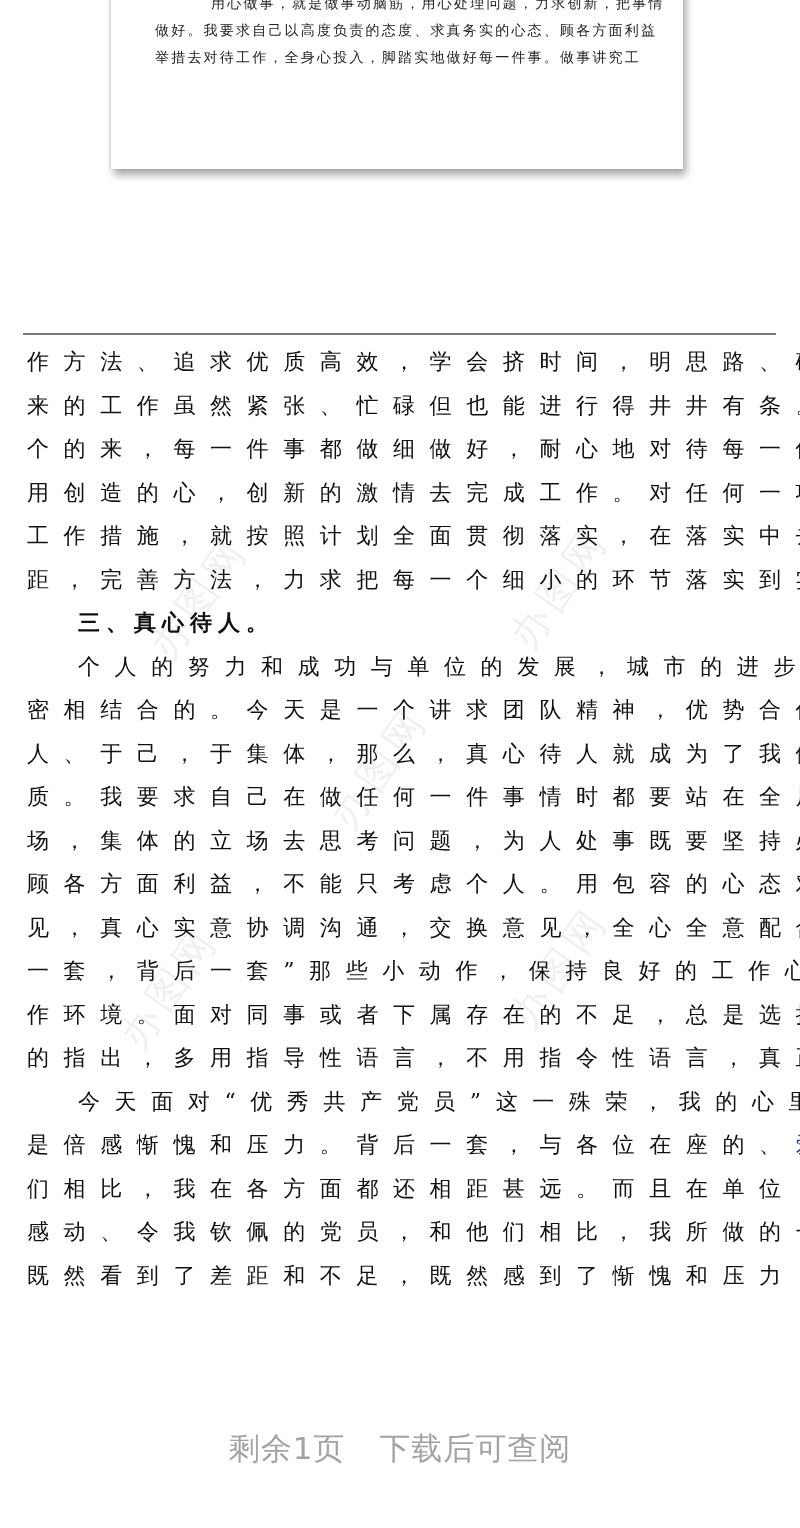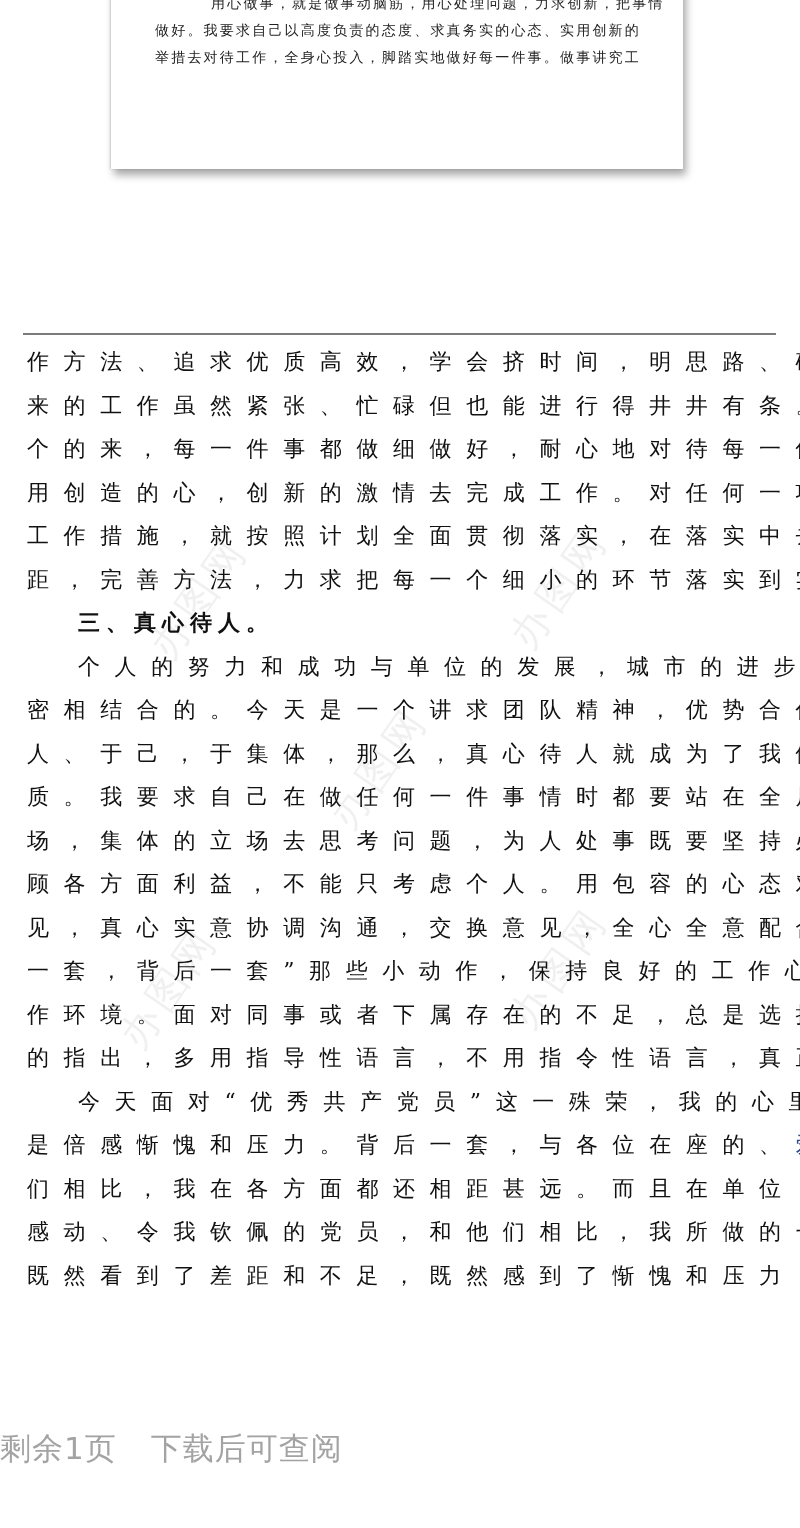--- a/index.html
+++ b/index.html
@@ -27,32 +27,32 @@
   }
   .body-text p { margin: 0; white-space: nowrap; }
   .body-text .ind { padding-left: 51px; }
   .body-text .heading { padding-left: 51px; font-weight: bold; letter-spacing: 6px; }
   .hl { color: #2b4a8a; }
   .watermark {
     position: absolute; font-family: "DejaVu Sans", sans-serif; font-size: 40px; color: rgba(0,0,0,0.06);
     transform: rotate(-55deg); letter-spacing: 6px; pointer-events: none;
   }
   .footer-note {
-    position: absolute; left: 0; width: 800px; top: 1428px; 
+    position: absolute; left: 0; width: 800px; top: 1428px; text-align: center;
     font-family: "DejaVu Sans", sans-serif; font-size: 31px; color: #a3a3a3; letter-spacing: 1px;
   }
   .footer-note .gap { display: inline-block; width: 34px; }
 </style>
 </head>
 <body>
 
 <div class="page-card">
   <div class="card-text">
     <p class="indent">用心做事，就是做事动脑筋，用心处理问题，力求创新，把事情</p>
-    <p>做好。我要求自己以高度负责的态度、求真务实的心态、实用创新的</p>
+    <p>做好。我要求自己以高度负责的态度、求真务实的心态、顾各方面利益</p>
     <p>举措去对待工作，全身心投入，脚踏实地做好每一件事。做事讲究工</p>
   </div>
 </div>
 
 <div class="divider"></div>
 
 <div class="watermark" style="left:130px; top:570px;">办图网</div>
 <div class="watermark" style="left:490px; top:560px;">办图网</div>
 <div class="watermark" style="left:310px; top:740px;">办图网</div>
 <div class="watermark" style="left:100px; top:960px;">办图网</div>

